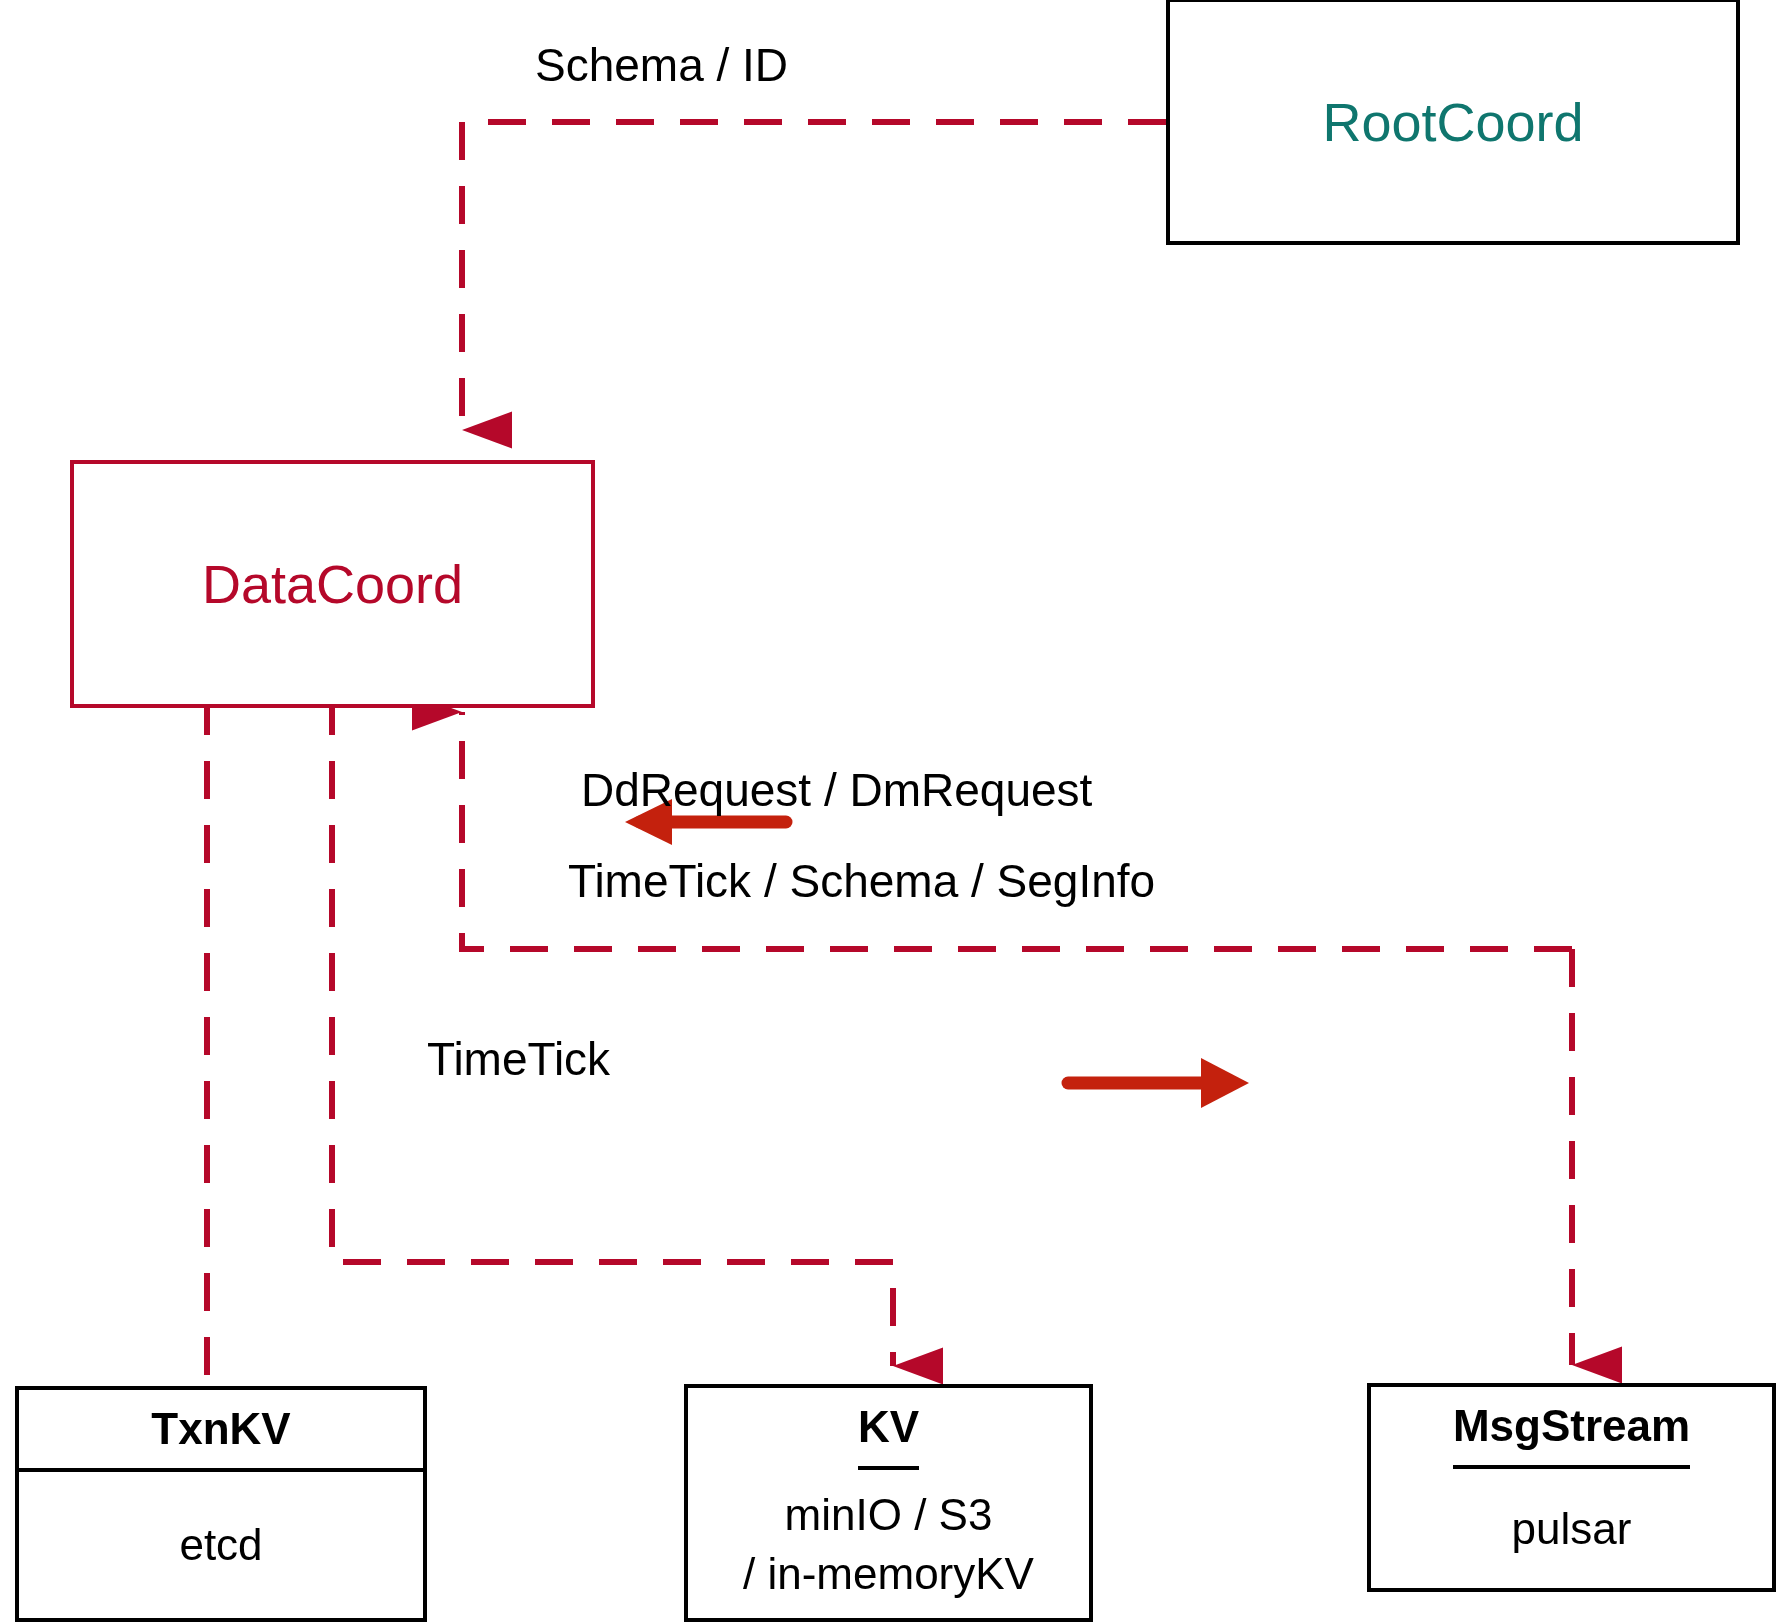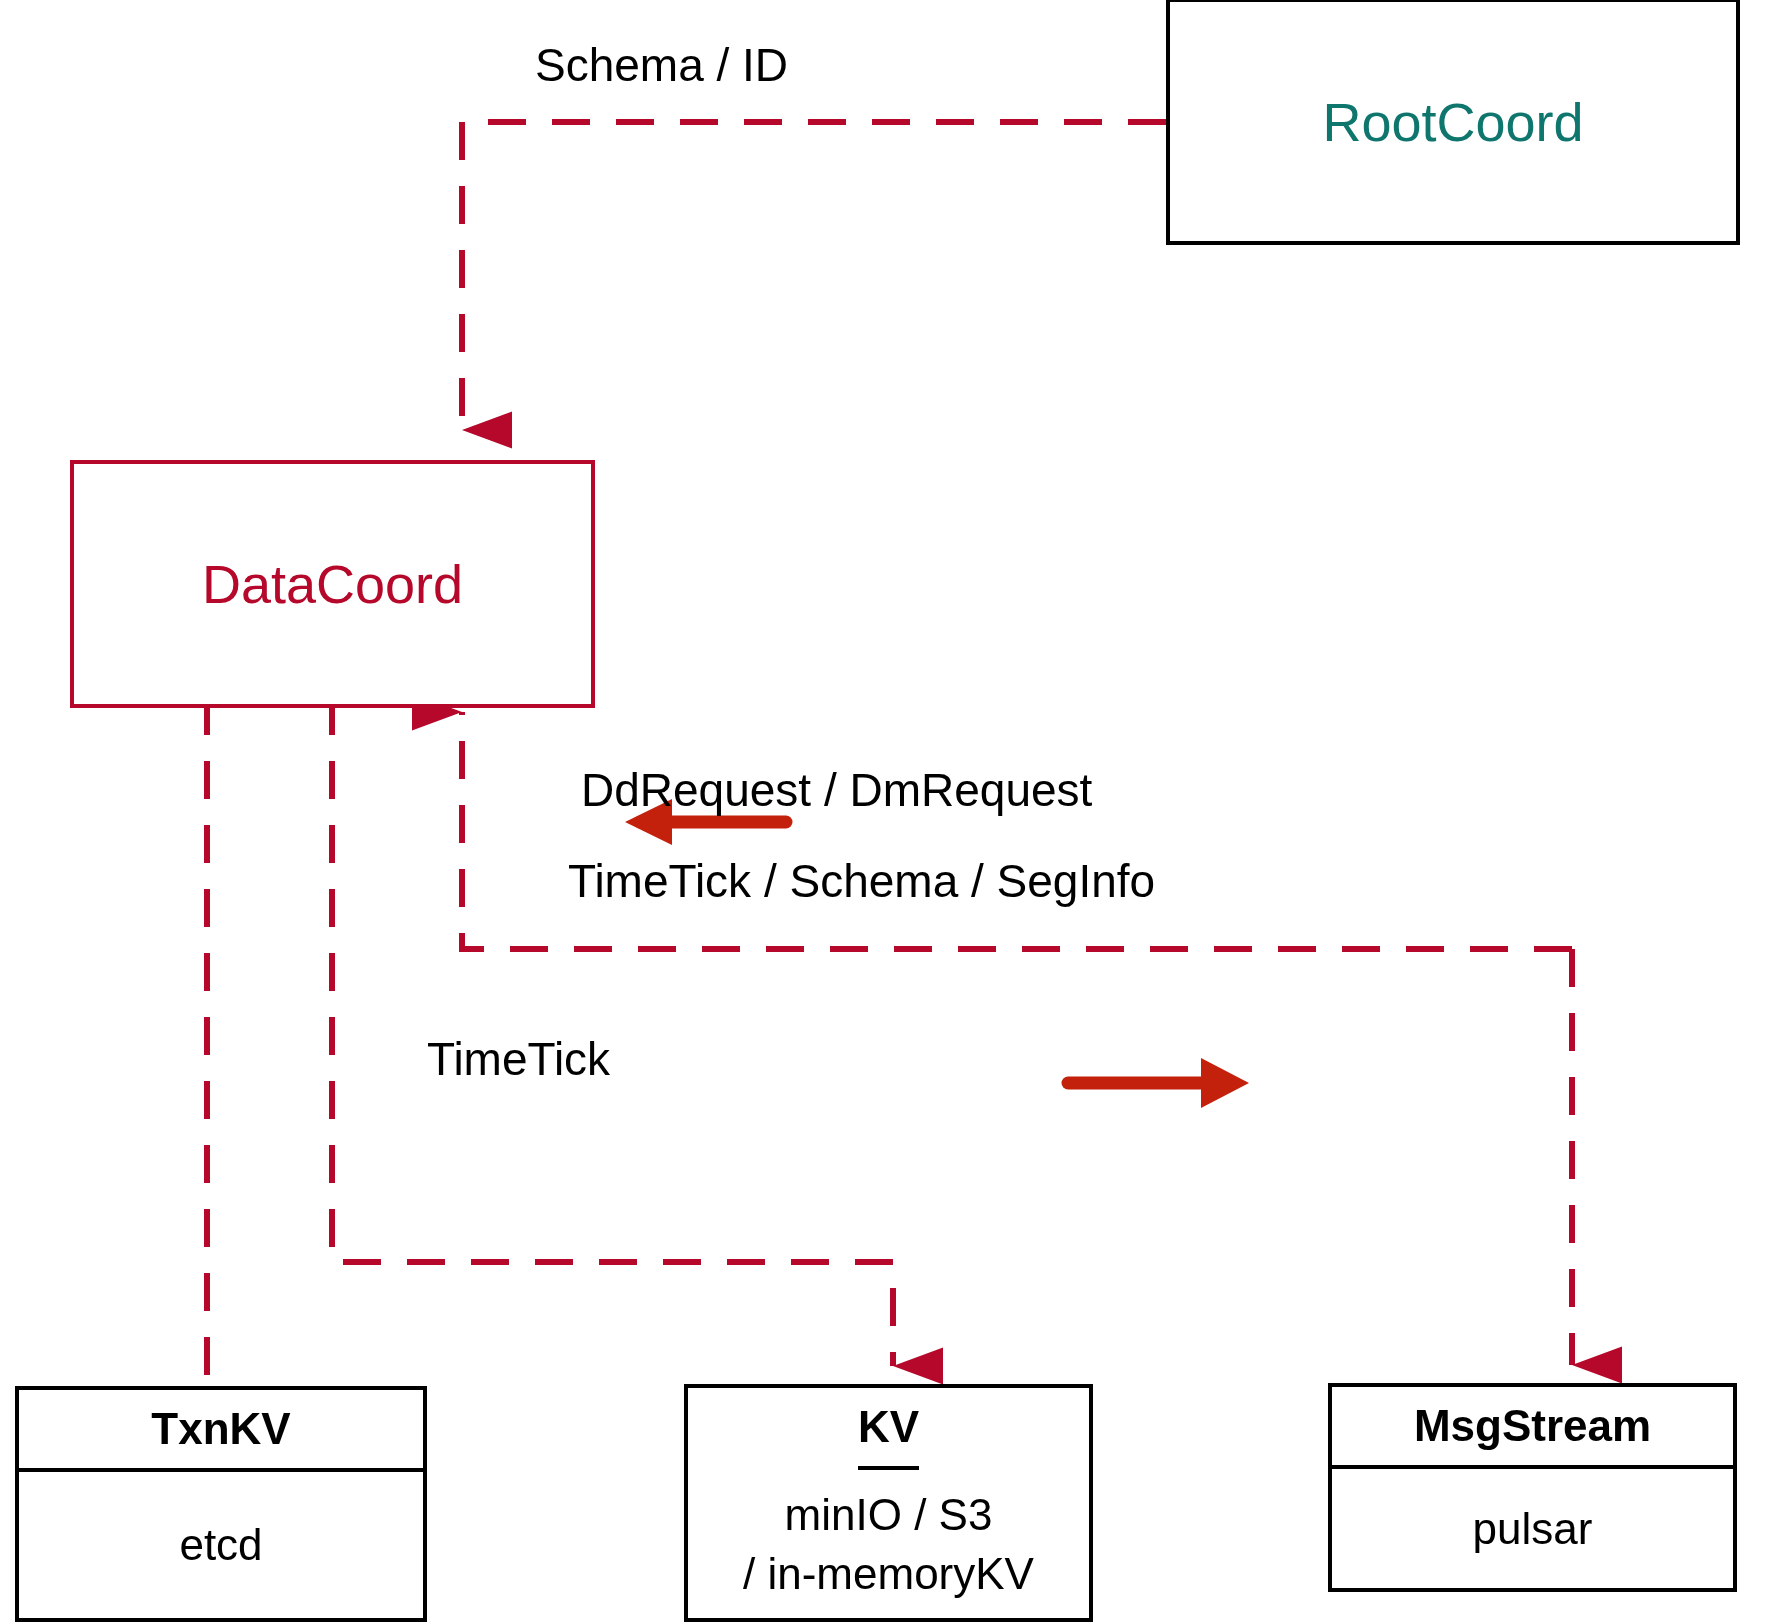--- a/index.html
+++ b/index.html
@@ -148,21 +148,21 @@
   </div>
 
   <div class="node node-split" style="left:684px; top:1384px; width:409px; height:238px;align-items:center;">
     <div class="split-head" style="height:82px;">KV</div>
     <div class="split-body">
       <span>minIO / S3</span>
       <span>/ in-memoryKV</span>
     </div>
   </div>
 
-  <div class="node node-split" style="left:1328px; top:1383px; width:409px; height:209px;">
+  <div class="node node-split" style="left:1367px; top:1383px; width:409px; height:209px;align-items:center;">
     <div class="split-head" style="height:82px;">MsgStream</div>
     <div class="split-body">
       <span>pulsar</span>
     </div>
   </div>
 
   <div class="edge-label" style="left:535px; top:42px;">Schema / ID</div>
 
   <div class="edge-label" style="left:581px; top:767px;">DdRequest / DmRequest</div>
 

